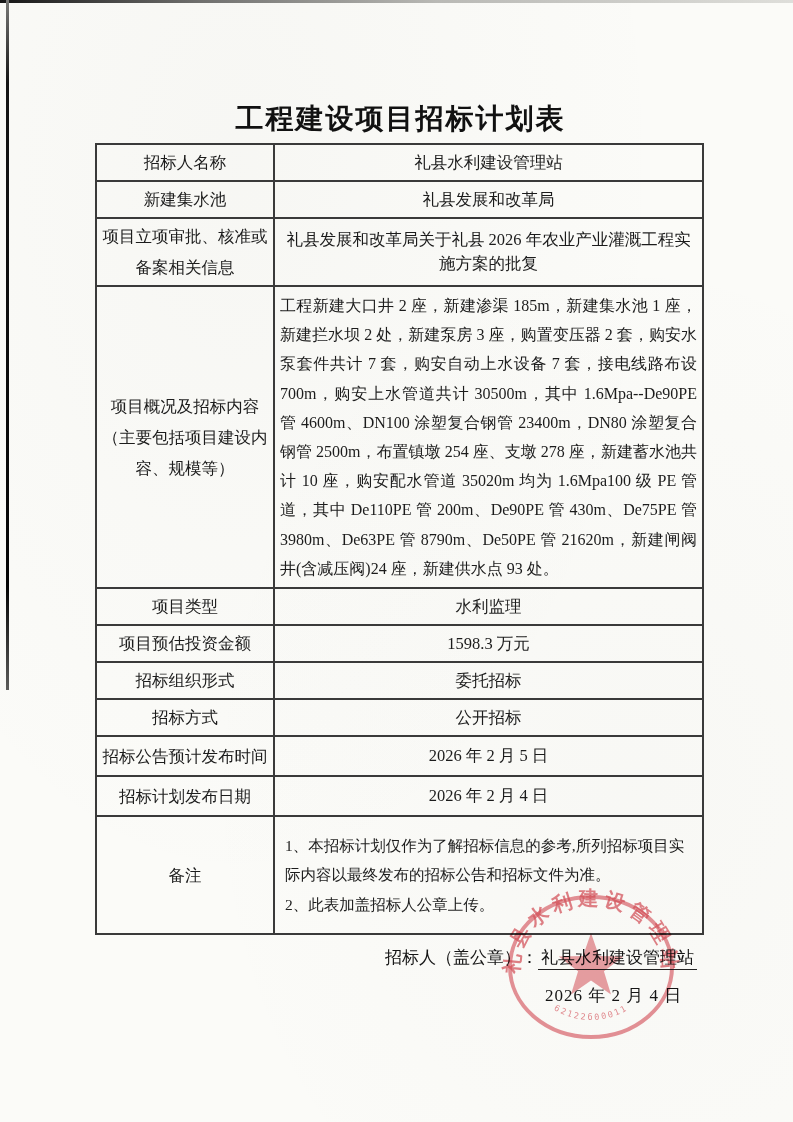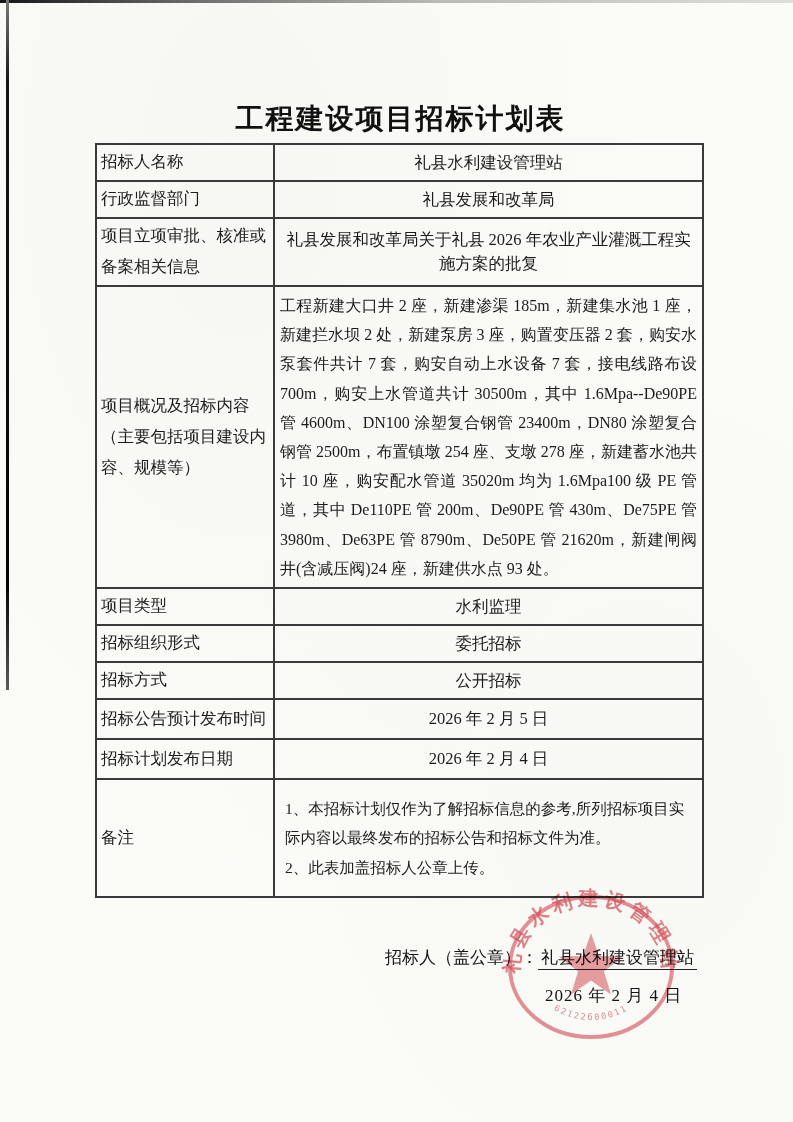--- a/index.html
+++ b/index.html
@@ -30,21 +30,21 @@
   table.plan-table{
     position:absolute;left:95px;top:143px;width:607px;
     border-collapse:collapse;table-layout:fixed;
   }
   table.plan-table td{
     border:2px solid #3a3a3a;
     vertical-align:middle;
     font-size:16.5px;color:#1c1c1c;
     padding:2px 4px;
   }
-  td.label{line-height:31px;padding:2px 8px;font-family:Liberation Mono, monospace;}
+  td.label{text-align:center;line-height:31px;padding:2px 8px;}
   td.value{text-align:center;line-height:24px;}
   tr.r0 td,tr.r1 td,tr.r2 td{height:31px;}
   tr.r3 td{height:46px;}
   tr.r4 td{height:291px;margin-left:24px;}
   tr.r5 td,tr.r6 td,tr.r7 td,tr.r8 td{height:27px;}
   tr.r9 td,tr.r10 td{height:34px;}
   tr.r11 td{height:108px;}
   tr.r4 td.value{
     text-align:justify;font-size:16px;line-height:29.2px;padding:4px 5px;
   }
@@ -83,34 +83,38 @@
     <colgroup>
         <col style="width:178px">
         <col style="width:429px">
       </colgroup>
     <tbody>
       <tr class="r0">
         <td class="label">招标人名称</td>
         <td class="value">礼县水利建设管理站</td>
       </tr>
       <tr class="r2">
-        <td class="label">行政监督部门</td>
+        <td class="label">新建集水池</td>
         <td class="value">礼县发展和改革局</td>
       </tr>
       <tr class="r3">
         <td class="label">项目立项审批、核准或备案相关信息</td>
         <td class="value">礼县发展和改革局关于礼县 2026 年农业产业灌溉工程实施方案的批复</td>
       </tr>
       <tr class="r4">
         <td class="label">项目概况及招标内容（主要包括项目建设内容、规模等）</td>
         <td class="value">工程新建大口井 2 座，新建渗渠 185m，新建集水池 1 座，新建拦水坝 2 处，新建泵房 3 座，购置变压器 2 套，购安水泵套件共计 7 套，购安自动上水设备 7 套，接电线路布设 700m，购安上水管道共计 30500m，其中 1.6Mpa--De90PE 管 4600m、DN100 涂塑复合钢管 23400m，DN80 涂塑复合钢管 2500m，布置镇墩 254 座、支墩 278 座，新建蓄水池共计 10 座，购安配水管道 35020m 均为 1.6Mpa100 级 PE 管道，其中 De110PE 管 200m、De90PE 管 430m、De75PE 管 3980m、De63PE 管 8790m、De50PE 管 21620m，新建闸阀井(含减压阀)24 座，新建供水点 93 处。</td>
       </tr>
       <tr class="r5">
         <td class="label">项目类型</td>
         <td class="value">水利监理</td>
+      </tr>
+      <tr class="r6">
+        <td class="label">项目预估投资金额</td>
+        <td class="value">1598.3 万元</td>
       </tr>
       <tr class="r7">
         <td class="label">招标组织形式</td>
         <td class="value">委托招标</td>
       </tr>
       <tr class="r8">
         <td class="label">招标方式</td>
         <td class="value">公开招标</td>
       </tr>
       <tr class="r9">

